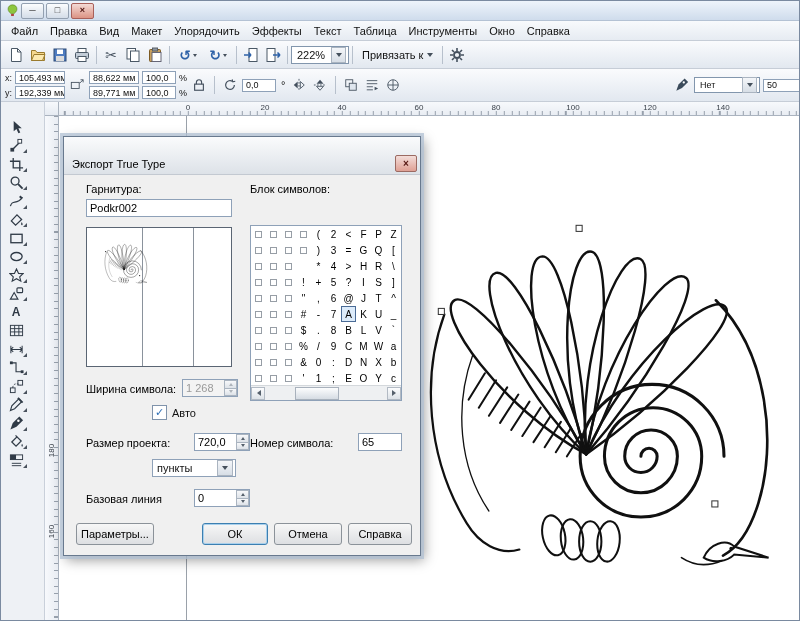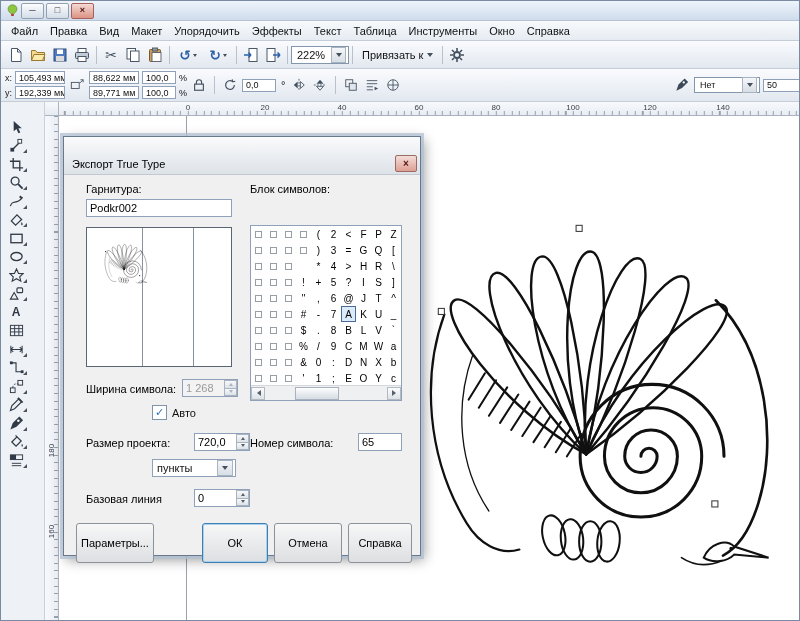--- a/index.html
+++ b/index.html
@@ -119,21 +119,21 @@
   .hs-btn{width:14px;height:13px;background:linear-gradient(#fcfdfe,#dde2e8);border:1px solid #b2bac4;
        box-sizing:border-box;display:flex;align-items:center;justify-content:center;}
   .hs-btn i{width:0;height:0;border:3px solid transparent;}
   .hs-btn i.l{border-right:4px solid #55606c;margin-left:-2px}
   .hs-btn i.r{border-left:4px solid #55606c;margin-right:-2px}
   .hs-thumb{width:44px;height:13px;margin-left:30px;background:linear-gradient(#fcfdfe,#d6dce3);
        border:1px solid #a8b1bc;box-sizing:border-box;}
   .chk{position:absolute;display:flex;align-items:center;gap:5px;}
   .chk-box{width:13px;height:13px;background:#fff;border:1px solid #7f93ab;display:flex;align-items:center;
        justify-content:center;color:#2f6fb5;font-size:11px;font-weight:bold;line-height:1;}
-  .btn{position:absolute;height:40px;border:1px solid #8b9299;border-radius:3px;
+  .btn{position:absolute;height:22px;border:1px solid #8b9299;border-radius:3px;
        background:linear-gradient(#f7f7f7,#dddfe2);display:flex;align-items:center;justify-content:center;
        font-size:11px;color:#000;box-sizing:border-box;}
   .btn.def{border:1px solid #3c7fb1;box-shadow:inset 0 0 0 1px #a9d0ec;}
 </style>
 </head>
 <body>
 
 <svg width="0" height="0" style="position:absolute">
   <defs>
     <path id="bw-loop" d="M0 0C-16 -95 18 -205 40 -196C58 -188 34 -80 0 0" fill="none"></path>

